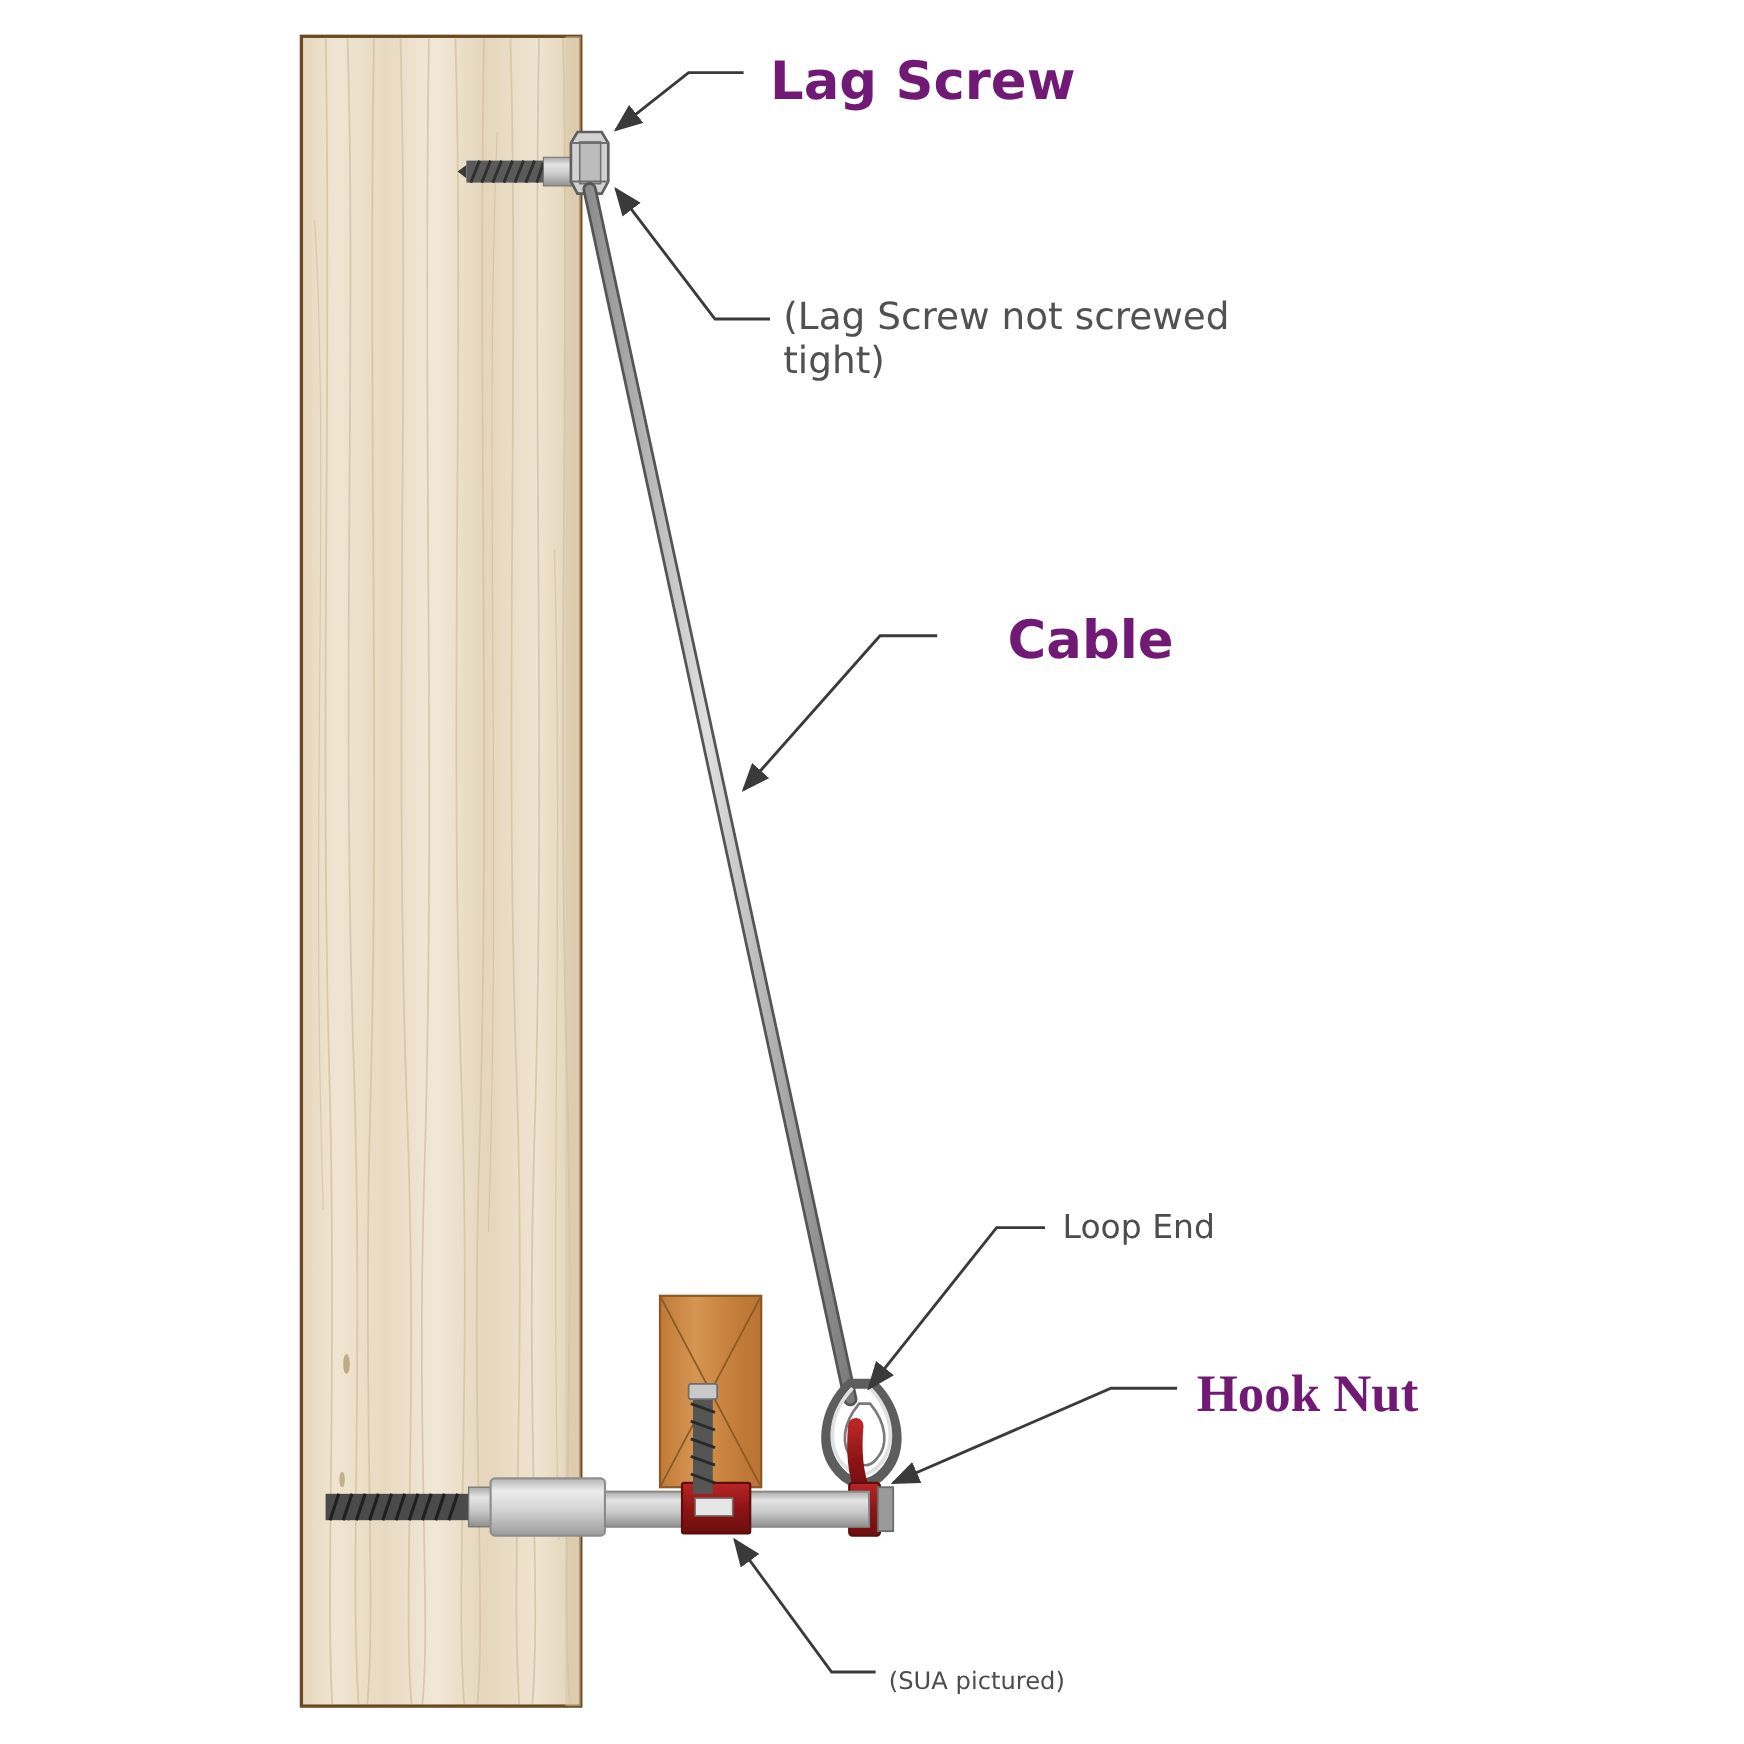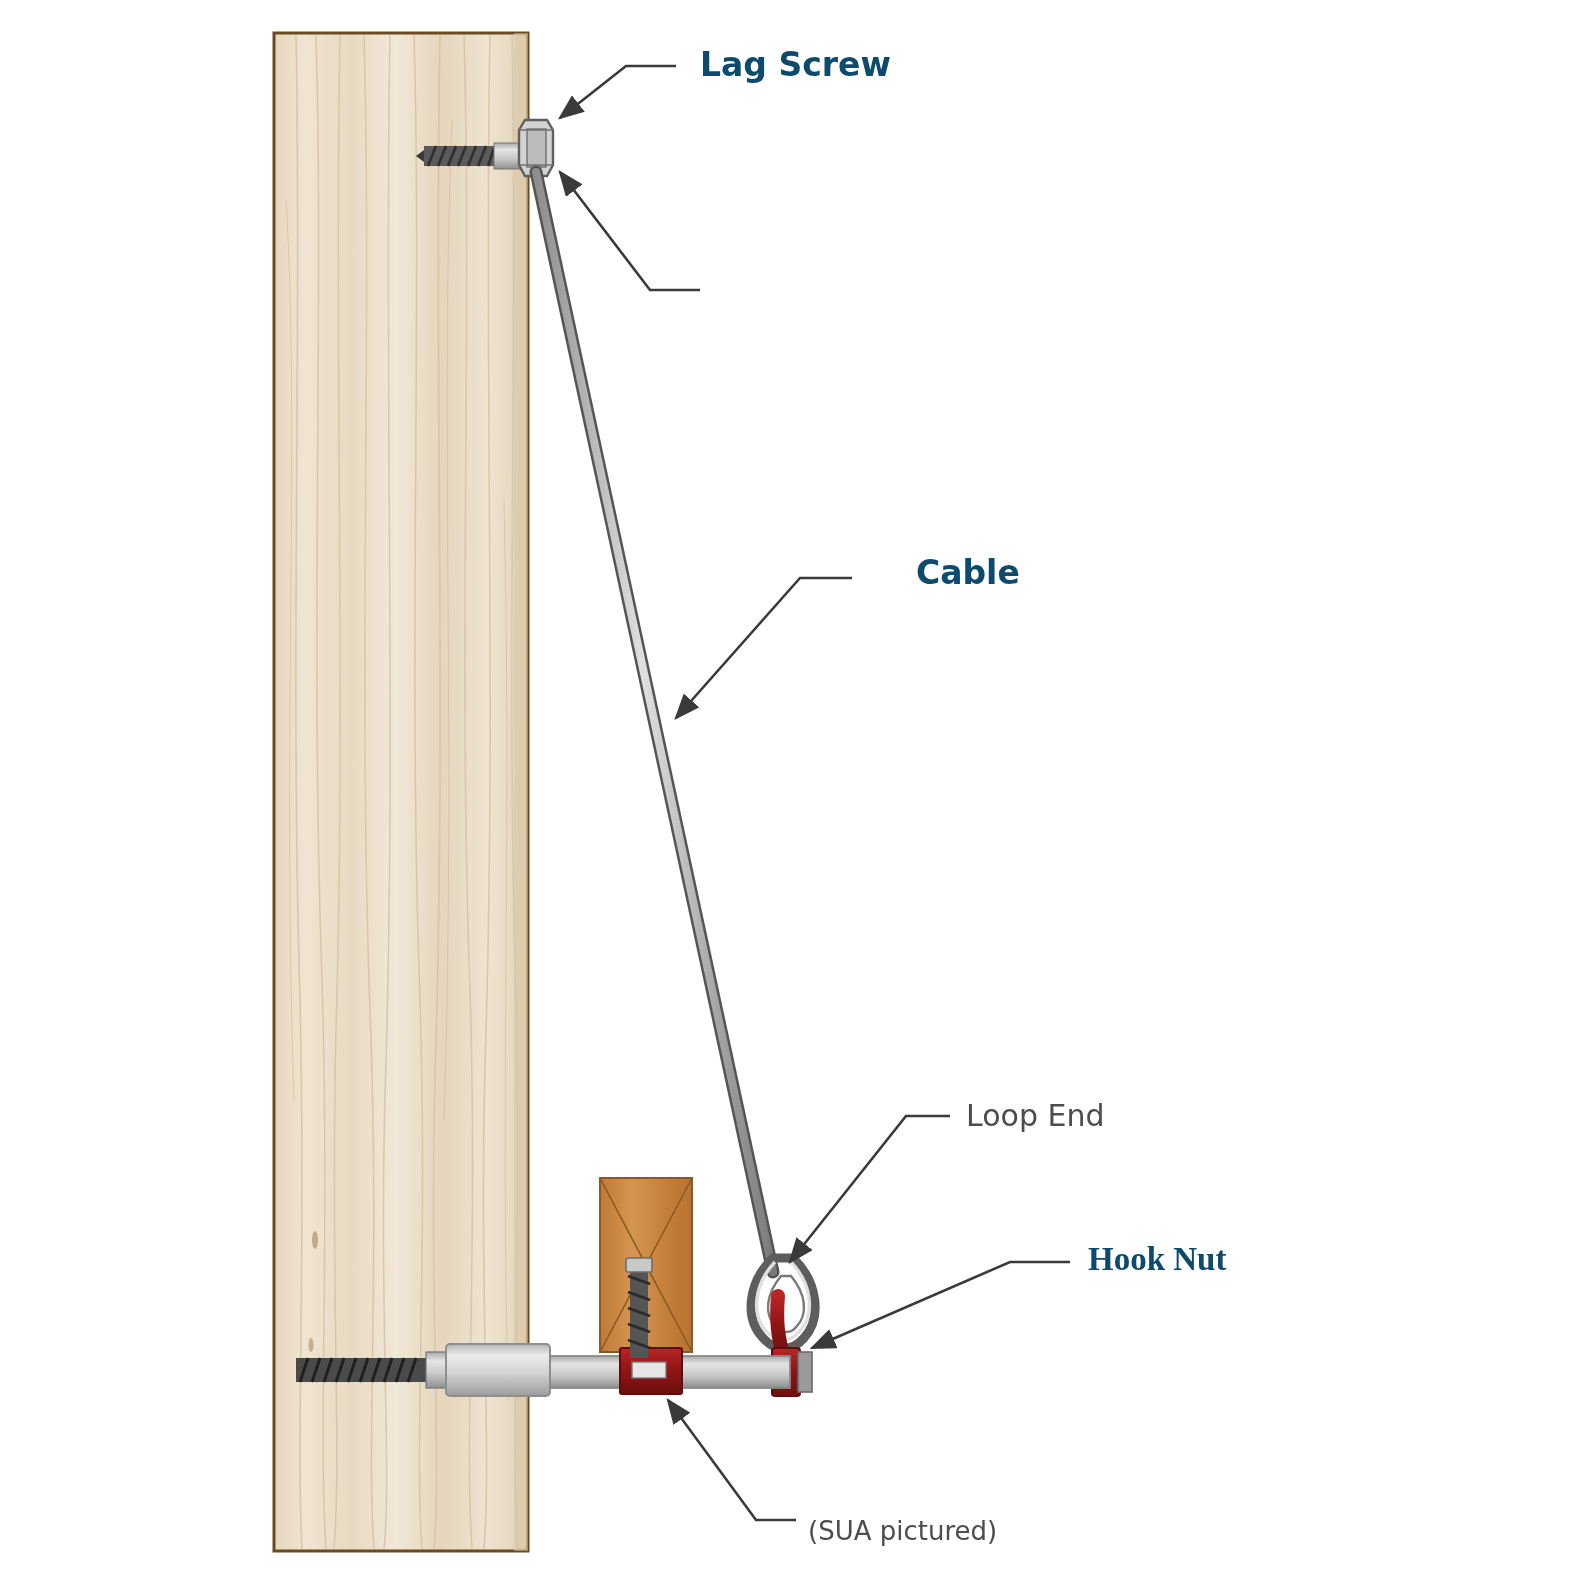--- a/index.html
+++ b/index.html
@@ -27,31 +27,31 @@
     height: 1585px;
   }
   .label {
     position: absolute;
     color: #4d4d4d;
     white-space: pre;
     line-height: 1.18;
   }
   .label-bold {
     font-weight: bold;
-    font-size: 33px;
-    color: #0c4a6e;
+    font-size: 48px;
+    color: #701a75;
   }
   .label-plain {
     font-weight: normal;
     font-size: 34px;
     color: #515151;
   }
   .label-small {
     font-weight: normal;
-    font-size: 26px;
+    font-size: 22px;
     color: #4d4d4d;
     text-align: right;
   }
   .label-mid {
     font-weight: normal;
     font-size: 30px;
     color: #4d4d4d;
   }
 </style>
 </head>
@@ -226,20 +226,22 @@
       <path d="M950,1116 L906,1116 L790,1262" marker-end="url(#arrowhead)"></path>
 
       <path d="M1070,1262 L1010,1262 L812,1348" marker-end="url(#arrowhead)"></path>
 
       <path d="M796,1520 L756,1520 L668,1400" marker-end="url(#arrowhead)"></path>
     </g>
   </svg>
 
   <div class="label label-bold" style="left:700px; top:46px;">Lag Screw</div>
 
+  <div class="label label-plain" style="left:712px; top:268px; width:470px;">(Lag Screw not screwed
+tight)</div>
 
   <div class="label label-bold" style="left:872px; top:554px;margin-left:44px;">Cable</div>
 
   <div class="label label-mid" style="left:966px; top:1098px;">Loop End</div>
 
   <div class="label label-bold" style="left:1088px; top:1240px;font-family:Liberation Serif, serif;">Hook Nut</div>
 
   <div class="label label-small" style="left:808px; top:1516px;">(SUA pictured)</div>
 
 </div>

